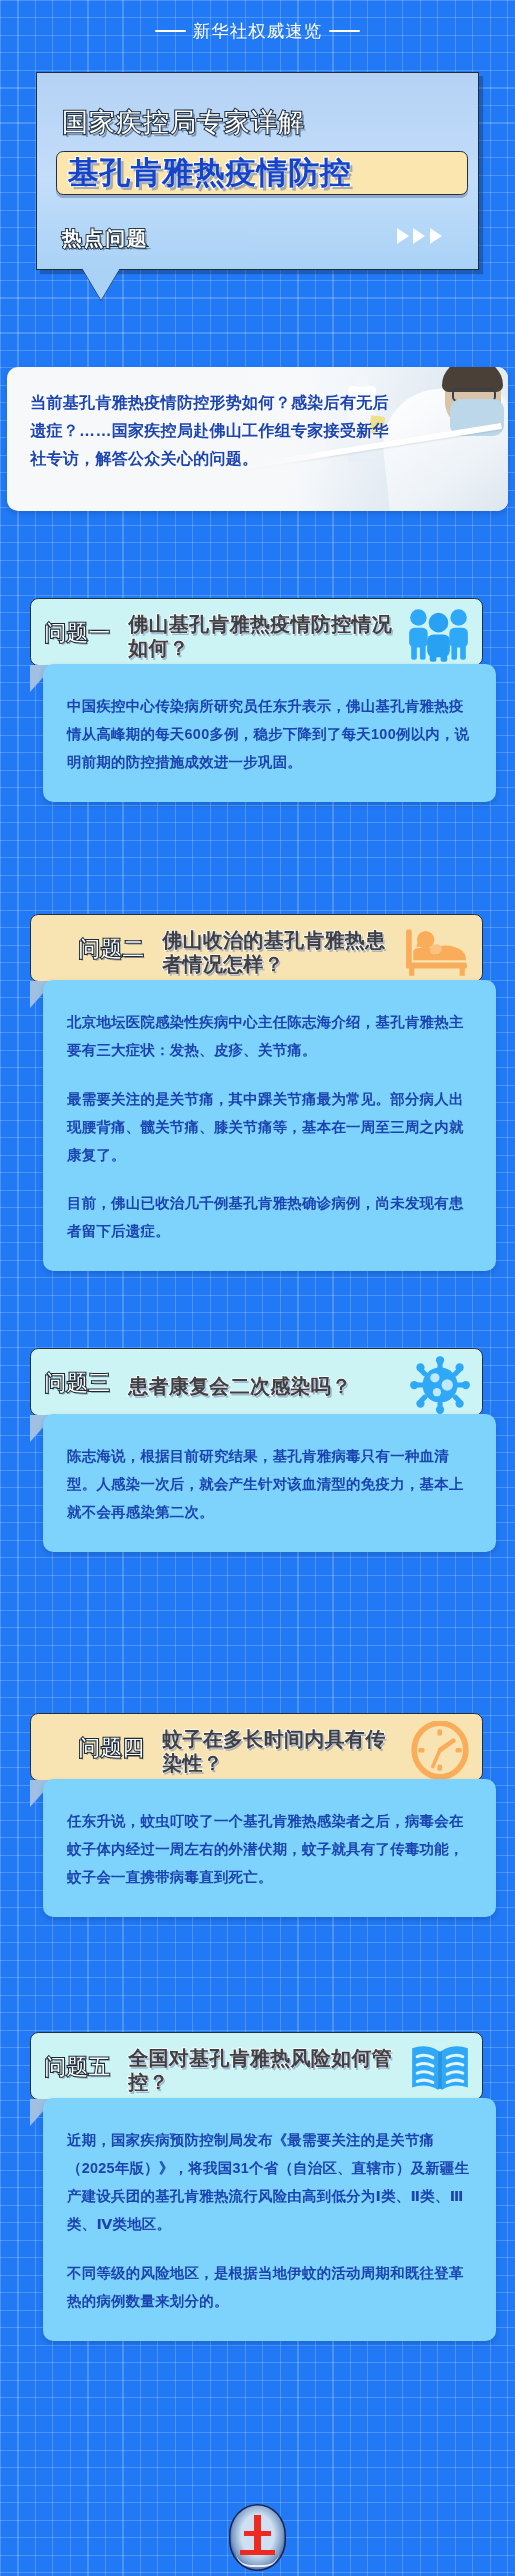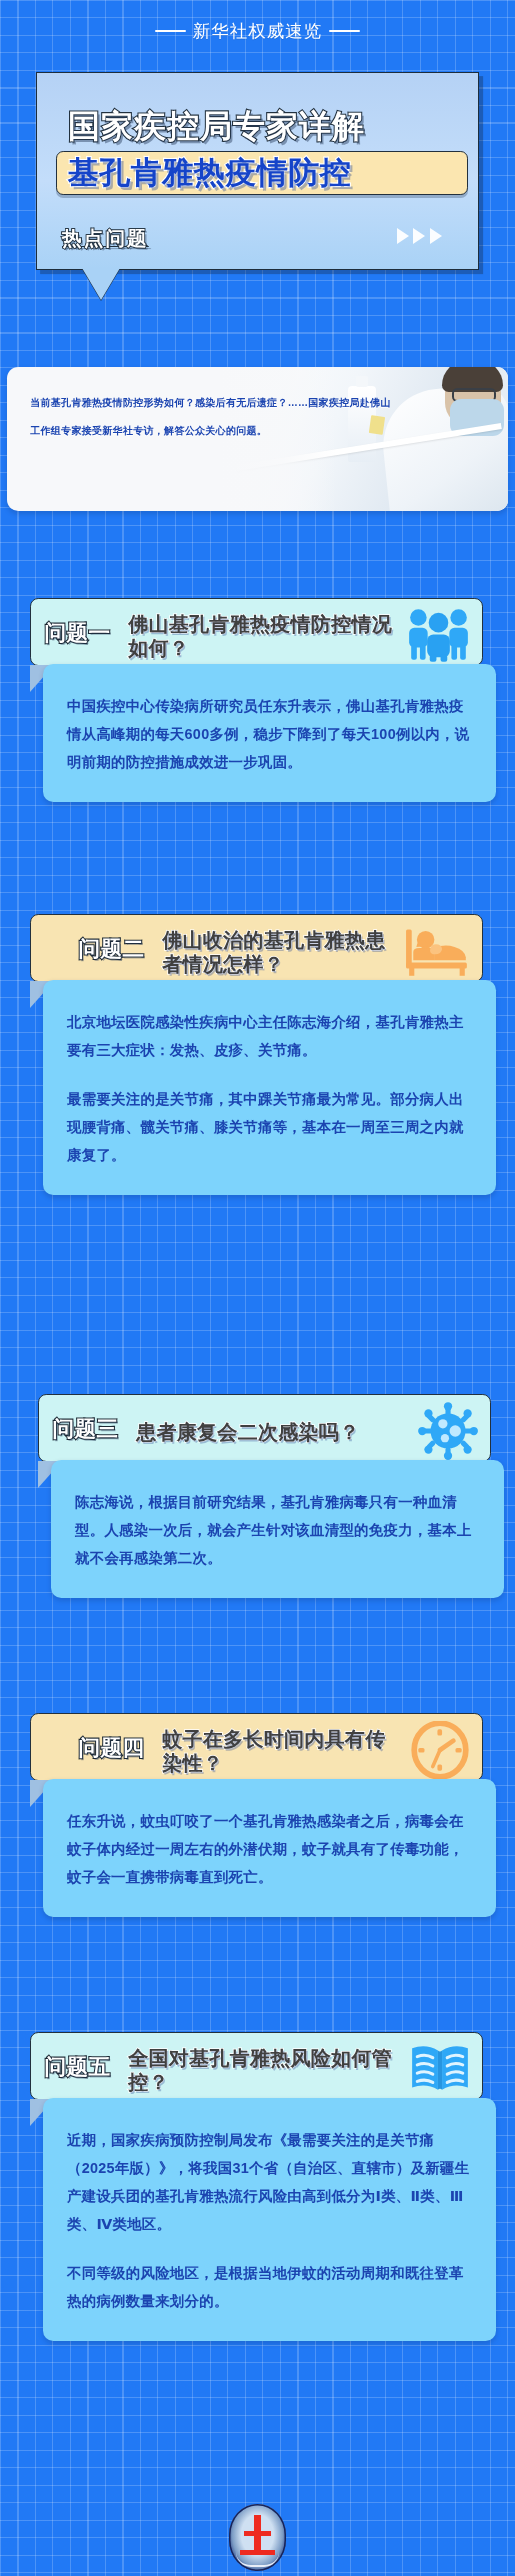--- a/index.html
+++ b/index.html
@@ -26,24 +26,23 @@
 
   
   .hero{
     position:absolute; left:36px; top:72px; width:443px; height:198px;
     background:linear-gradient(180deg,#b5d2f5 0%,#c3ddfa 55%,#a9d2f6 100%);
     border:1.5px solid #1d2d3b;
     box-shadow:4.1px 4.1px 0 rgba(20,40,70,.35);
   }
   .hero-line1{
     position:absolute; left:25px; top:32px;
-    font-size:32px; font-weight:bold; color:#ffffff; letter-spacing:1px;
+    font-size:26px; font-weight:normal; color:#ffffff; letter-spacing:1px;
     -webkit-text-stroke:2.1px #21303e; paint-order:stroke fill;
     text-shadow:2.6px 2.6px 0 rgba(40,60,90,.45);
-    margin-left:6px;
   }
   .hero-band{
     position:absolute; left:18.5px; top:78px; width:412px; height:44px;
     background:#fbe6b0; border:1.5px solid #22303d; border-radius:7.2px;
     box-shadow:0 3.1px 0 rgba(40,60,90,.30);
     display:flex; align-items:center;
   }
   .hero-line2{
     font-size:31px; font-weight:bold; color:#1544c9; letter-spacing:0.5px;
     margin-left:11.3px;
@@ -125,40 +124,40 @@
     position:absolute; left:170px; top:88px; width:62px; height:31px;
     background:repeating-linear-gradient(to right,#f2b8c0 0 6.2px, rgba(0,0,0,0) 6.2px 13.4px);
     opacity:.8; border-radius:2.1px;
   }
   .intro .photo .fade{
     position:absolute; left:0; top:0; width:118px; height:144px;
     background:linear-gradient(90deg,#f7f8fa 0%, rgba(247,248,250,.85) 55%, rgba(247,248,250,0) 100%);
   }
   .intro .text{
     position:absolute; left:23px; top:21.6px; width:361px;
-    font-size:10px; line-height:28px; color:#1b44b0; font-weight:bold;
+    font-size:16px; line-height:28px; color:#1b44b0; font-weight:bold;
     letter-spacing:0.3px; text-shadow:0 0.5px 0 rgba(255,255,255,.9);
   }
 
   
   .qblock{ position:absolute; left:0; width:515px; }
   .qhead{
     position:relative; margin-left:30px; width:453px;
     border:1.5px solid #22303d; border-radius:8.2px;
     min-height:68px; display:flex; align-items:center;
   }
   .qhead.cyan{ background:#cdf4f4; }
   .qhead.cream{ background:#f8e4b2;padding-left:34px; }
   .qhead .tail{
     position:absolute; left:-1.5px; bottom:-27px; width:0; height:0;
     border-left:24px solid #9fc0e2; border-bottom:27px solid transparent;
   }
   .qtag{
     margin-left:13.4px; flex:0 0 auto;
-    font-size:21.6px; font-weight:bold; color:#ffffff; letter-spacing:0.5px;
+    font-size:21.6px; font-weight:normal; color:#ffffff; letter-spacing:0.5px;
     -webkit-text-stroke:2.1px #1b2732; paint-order:stroke fill;
     text-shadow:1.5px 1.5px 0 rgba(35,55,85,.35);
   }
   .qtitle{
     margin-left:17.5px; flex:1 1 auto;
     font-size:20px; line-height:24px; font-weight:bold; color:#404040;
     letter-spacing:0.3px;
     -webkit-text-stroke:1.5px #ffffff; paint-order:stroke fill;
     text-shadow:1.5px 1.5px 0 rgba(25,60,140,.30);
     margin-top:8px;
@@ -284,24 +283,25 @@
           <circle cx="42" cy="34" r="17"></circle>
           <path d="M24 48 Q26 34 40 33 L46 46 Z"></path>
           <path d="M54 44 Q72 40 74 52 Q72 64 56 62 Q46 58 54 44 Z" fill="#fbc37f"></path>
         </g>
       </svg>
     </div>
   </div>
   <div class="qbody">
     <p>北京地坛医院感染性疾病中心主任陈志海介绍，基孔肯雅热主要有三大症状：发热、皮疹、关节痛。</p>
     <p>最需要关注的是关节痛，其中踝关节痛最为常见。部分病人出现腰背痛、髋关节痛、膝关节痛等，基本在一周至三周之内就康复了。</p>
-  </div>
-</div>
-
-<div class="qblock" style="top:1394px;padding-left:8px;">
+    <p>目前，佛山已收治几千例基孔肯雅热确诊病例，尚未发现有患者留下后遗症。</p>
+  </div>
+</div>
+
+<div class="qblock" style="top:1348px;">
   <div class="qhead cyan">
     <div class="tail"></div>
     <div class="qtag">问题三</div>
     <div class="qtitle">患者康复会二次感染吗？</div>
     <div class="qicon">
       <svg width="66" height="58" viewBox="0 0 128 112">
         <g fill="#2fa8f7">
           <circle cx="66" cy="56" r="34"></circle>
           <rect x="61" y="8" width="10" height="18" rx="4"></rect>
             <circle cx="66" cy="8" r="8"></circle>

